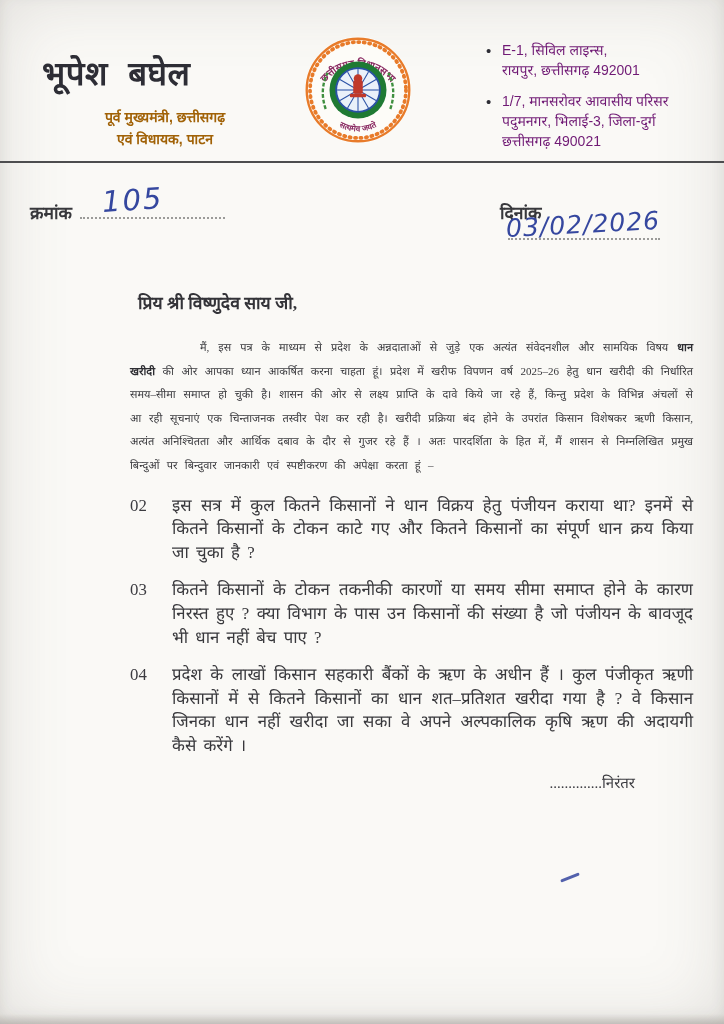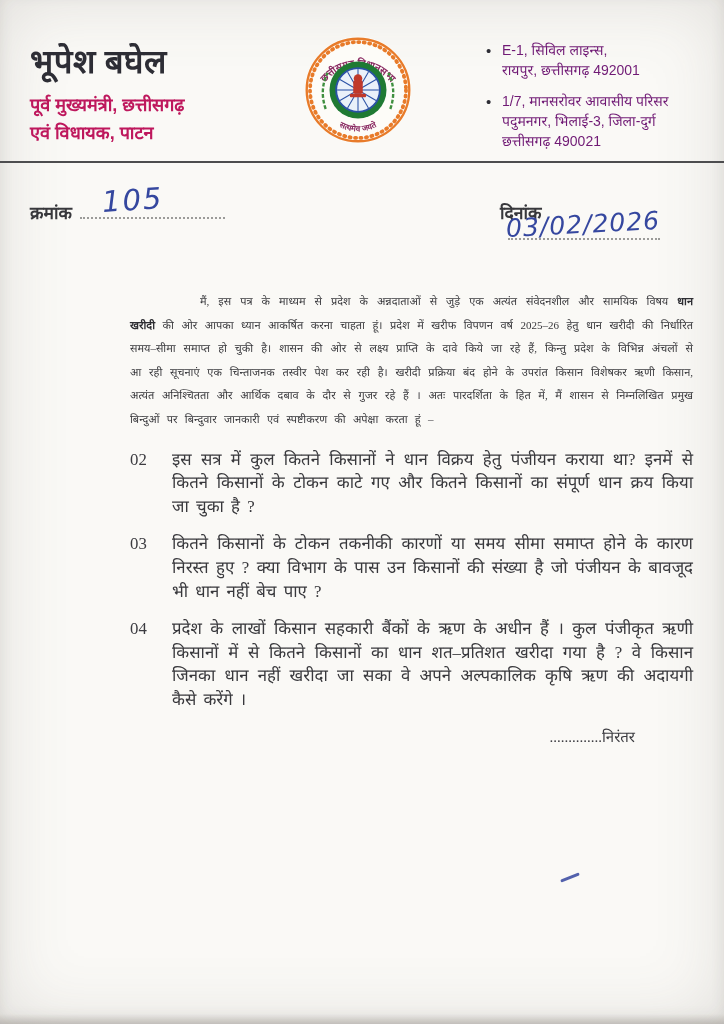--- a/index.html
+++ b/index.html
@@ -8,24 +8,24 @@
     width:724px;height:1024px;
     margin:0 auto;
     background:#faf9f6;
     overflow:hidden;
     font-family:"Liberation Serif","DejaVu Sans",serif;
     color:#38383c;
     box-shadow:inset 0 0 70px rgba(92,86,78,.16), inset 0 -6px 14px rgba(92,86,78,.12);
   }
   
   .name-block{position:absolute;left:30px;top:38px;width:270px;}
-  .sender-name{margin:0;font-size:33px;font-weight:800;color:#2d2d35;letter-spacing:.5px;
-    font-family:Liberation Serif, serif;}
-  .sender-title{margin-top:9px;font-size:18px;font-weight:700;color:#be185d;line-height:1.55;
-    font-family:"Liberation Sans","DejaVu Sans",sans-serif;}
+  .sender-name{margin:12px;font-size:33px;font-weight:800;color:#2d2d35;letter-spacing:.5px;
+    font-family:Liberation Mono, monospace;}
+  .sender-title{margin-top:9px;font-size:14px;font-weight:700;color:#a16207;line-height:1.55;
+    font-family:"Liberation Sans","DejaVu Sans",sans-serif;text-align:center;}
   .emblem-wrap{position:absolute;left:301px;top:33px;width:114px;height:114px;}
   .addresses{position:absolute;left:486px;top:40px;width:232px;
     font-family:"Liberation Sans","DejaVu Sans",sans-serif;}
   .addr{display:flex;margin-bottom:10px;}
   .bullet{flex:none;width:16px;font-size:15px;color:#2d2d35;line-height:1.45;}
   .addr-lines{font-size:14px;font-weight:400;color:#701a75;line-height:1.45;}
   .rule{position:absolute;left:0;top:161px;width:724px;height:2px;background:#4d4d4f;}
   
   .meta-row{position:absolute;top:186px;left:0;width:648px;height:60px;font-size:17.5px;font-weight:700;}
   .serial{position:absolute;left:30px;top:14px;}
@@ -133,20 +133,21 @@
   <div class="meta-row">
     <div class="serial">
       <span>क्रमांक</span><span class="dotline"><span class="handwriting hw-serial">105</span></span>
     </div>
     <div class="date">
       <span>दिनांक</span><span class="dotline"><span class="handwriting hw-date">03/02/2026</span></span>
     </div>
   </div>
 
   <div class="letter">
+    <p class="salutation">प्रिय श्री विष्णुदेव साय जी,</p>
 
     <p class="para"><span>मैं, इस पत्र के माध्यम से प्रदेश के अन्नदाताओं से जुड़े एक अत्यंत संवेदनशील और सामयिक विषय </span><strong>धान खरीदी</strong><span> की ओर आपका ध्यान आकर्षित करना चाहता हूं। प्रदेश में खरीफ विपणन वर्ष 2025–26 हेतु धान खरीदी की निर्धारित समय–सीमा समाप्त हो चुकी है। शासन की ओर से लक्ष्य प्राप्ति के दावे किये जा रहे हैं, किन्तु प्रदेश के विभिन्न अंचलों से आ रही सूचनाएं एक चिन्ताजनक तस्वीर पेश कर रही है। खरीदी प्रक्रिया बंद होने के उपरांत किसान विशेषकर ऋणी किसान, अत्यंत अनिश्चितता और आर्थिक दबाव के दौर से गुजर रहे हैं । अतः पारदर्शिता के हित में, मैं शासन से निम्नलिखित प्रमुख बिन्दुओं पर बिन्दुवार जानकारी एवं स्पष्टीकरण की अपेक्षा करता हूं –</span></p>
 
     <div class="points">
       <div class="point">
         <span class="pnum">02</span>
         <span class="ptext">इस सत्र में कुल कितने किसानों ने धान विक्रय हेतु पंजीयन कराया था? इनमें से कितने किसानों के टोकन काटे गए और कितने किसानों का संपूर्ण धान क्रय किया जा चुका है ?</span>
       </div>
       <div class="point">
         <span class="pnum">03</span>

